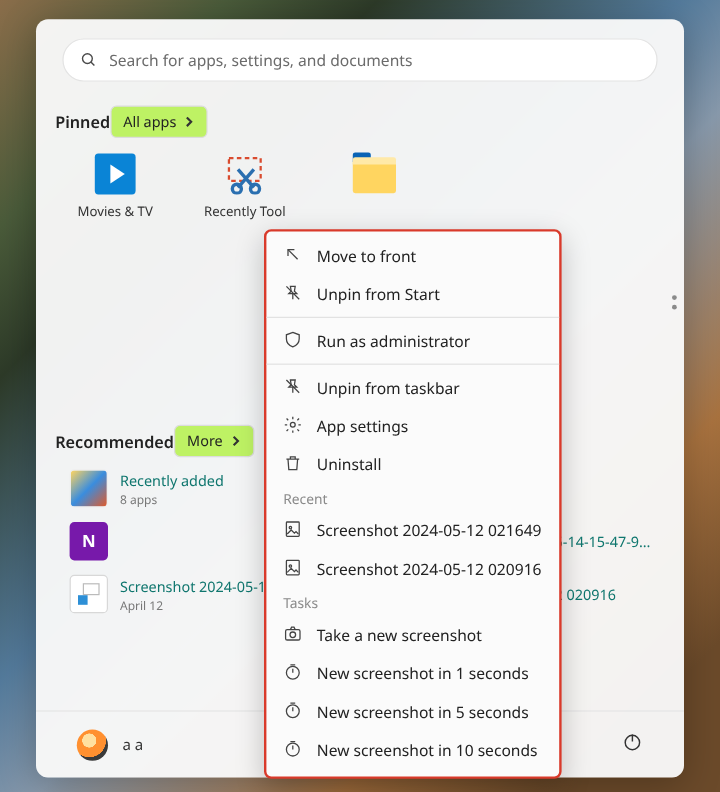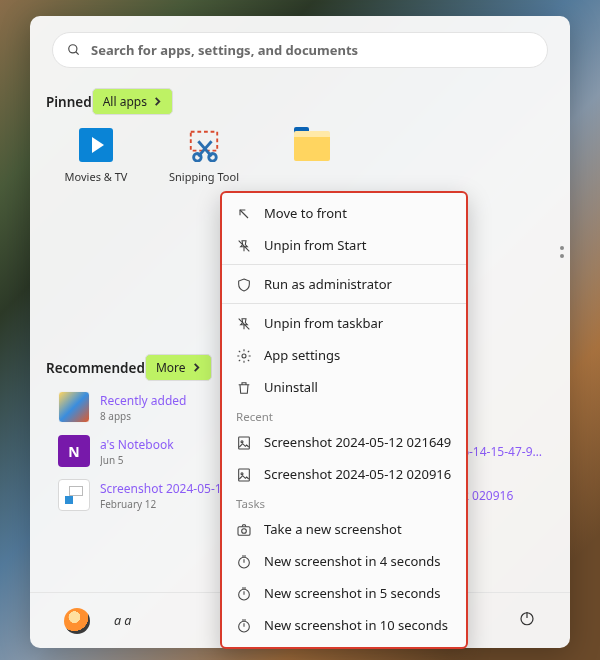--- a/index.html
+++ b/index.html
@@ -21,21 +21,20 @@
   .search {
     margin: 16px 22px 8px;
     height: 36px;
     background:#fff;
     border:1px solid #e3e3e3;
     border-radius: 18px;
     display:flex; align-items:center;
     padding: 0 14px;
     color:#6b6b6b;
     font-size: 13px;
-    font-weight: bold;
   }
   .search svg { width:14px; height:14px; margin-right:10px; stroke:#4a4a4a; stroke-width:2; fill:none;}
   
   .sec-head { display:flex; justify-content:flex-start; align-items:center; padding: 12px 16px 4px; }
   .sec-head h3 { font-size:13.5px; font-weight:600; color:#222; }
   .pill-btn { font-size:12px; background:#bef264; border:1px solid #dcdcdc; border-radius:5px; padding:4px 10px; display:flex; align-items:center; gap:6px; cursor:pointer; color:#222;}
   .pill-btn svg{width:9px;height:9px;stroke:#333;stroke-width:2;fill:none;}
   
   .pinned-row { display:flex; gap: 36px; padding: 8px 30px; }
   .app-tile { width:72px; display:flex; flex-direction:column; align-items:center; gap:6px; cursor:pointer; }
@@ -53,46 +52,46 @@
 
   
   .dots{position:absolute;right:6px;top:230px;display:flex;flex-direction:column;gap:4px;}
   .dots span{width:4px;height:4px;border-radius:50%;background:#8a8a8a;}
 
   
   .reco-list { padding: 6px 28px 0; display:grid; grid-template-columns: 1fr 1fr; column-gap:24px; row-gap:12px; }
   .reco-item { display:flex; gap:10px; align-items:center; cursor:pointer;}
   .reco-item .thumb{width:32px;height:32px;border-radius:4px;display:flex;align-items:center;justify-content:center;flex-shrink:0;}
   .reco-item .txt{display:flex;flex-direction:column;overflow:hidden;}
-  .reco-item .t1{font-size:12px;color:#8b5cf6;white-space:nowrap;overflow:hidden;text-overflow:ellipsis;}
+  .reco-item .t1{font-size:12px;color:#0f766e;white-space:nowrap;overflow:hidden;text-overflow:ellipsis;}
   .reco-item .t2{font-size:10px;color:#777;white-space:nowrap;overflow:hidden;text-overflow:ellipsis;}
   .thumb-apps{background:linear-gradient(135deg,#ffd560,#3a8dde,#e05a2b);border:1px solid #eee;}
   .thumb-onenote{background:#7719aa;color:#fff;font-weight:700;font-size:14px;border-radius:3px;}
   .thumb-img{background:#fff;border:1px solid #d8d8d8;position:relative;}
   .thumb-img::after{content:"";position:absolute;left:6px;bottom:6px;width:8px;height:8px;background:#2d8fd6;}
   .thumb-img::before{content:"";position:absolute;left:10px;top:6px;width:12px;height:8px;border:1px solid #bbb;}
 
   
   .footer{margin-top:auto;border-top:1px solid #e5e5e5;height:56px;display:flex;align-items:center;justify-content:space-between;padding:0 34px;}
-  .user{display:flex;align-items:center;gap:24px;font-size:12.5px;color:#333;cursor:pointer;font-style:italic;}
+  .user{display:flex;align-items:center;gap:12px;font-size:12.5px;color:#333;cursor:pointer;}
   .avatar{width:26px;height:26px;border-radius:50%;background:radial-gradient(circle at 40% 35%,#ffe0a0 25%,#ff9030 26% 60%,#3a3a3a 61%);}
   .power-btn{cursor:pointer;}
   .power-btn svg{width:18px;height:18px;stroke:#333;stroke-width:1.6;fill:none;}
 
   
   .ctx{
     position:absolute; left:190px; top:175px;
     width:248px; background:#fbfbfb;
     border:2px solid #d93a2b;
     border-radius:6px;
     box-shadow:0 8px 24px rgba(0,0,0,0.22);
     padding:4px 0 6px;
     font-size:13px; color:#222;
   }
-  .ctx .mi{display:flex;align-items:flex-end;gap:12px;padding:7px 14px;cursor:pointer;}
+  .ctx .mi{display:flex;align-items:flex-start;gap:12px;padding:7px 14px;cursor:pointer;}
   .ctx .mi svg{width:16px;height:16px;stroke:#444;stroke-width:1.6;fill:none;flex-shrink:0;}
   .ctx .sep{height:1px;background:#e2e2e2;margin:3px 0;}
   .ctx .hdr{font-size:11.5px;color:#8a8a8a;padding:6px 14px 2px;}
 
   .spacer-pinned{height:150px;}
 </style>
 </head>
 <body>
 
 <div class="panel">
@@ -125,21 +124,21 @@
     <div class="app-tile">
       <div class="ic ic-snip">
         <svg viewBox="0 0 36 36" width="34" height="34">
           <rect x="4" y="4" width="28" height="20" fill="none" stroke="#d94b2e" stroke-width="2" stroke-dasharray="4 3"></rect>
           <line x1="12" y1="14" x2="26" y2="30" stroke="#2a6fb0" stroke-width="3"></line>
           <line x1="26" y1="14" x2="12" y2="30" stroke="#2a6fb0" stroke-width="3"></line>
           <circle cx="11" cy="31" r="4" fill="none" stroke="#2a6fb0" stroke-width="3"></circle>
           <circle cx="27" cy="31" r="4" fill="none" stroke="#2a6fb0" stroke-width="3"></circle>
         </svg>
       </div>
-      <div class="lbl">Snipping Tool</div>
+      <div class="lbl">Recently Tool</div>
     </div>
     <div class="app-tile">
       <div class="ic">
           <div class="ic-explorer"></div>
         </div>
       <div class="lbl" style="visibility:hidden">File Explorer</div>
     </div>
   </div>
 
   <div class="spacer-pinned"></div>
@@ -169,37 +168,33 @@
     </div>
     <div class="reco-item">
       <div class="thumb"></div>
       <div class="txt">
         <span class="t1">Recently added app</span>
         <span class="t2"></span>
       </div>
     </div>
     <div class="reco-item">
       <div class="thumb thumb-onenote">N</div>
-      <div class="txt">
-        <span class="t1">a's Notebook</span>
-        <span class="t2">Jun 5</span>
-      </div>
     </div>
     <div class="reco-item">
       <div class="thumb thumb-img"></div>
       <div class="txt">
         <span class="t1">Screenshot 2024-05-26-14-15-47-9…</span>
         <span class="t2"></span>
       </div>
     </div>
     <div class="reco-item">
       <div class="thumb thumb-img"></div>
       <div class="txt">
         <span class="t1">Screenshot 2024-05-12 020916</span>
-        <span class="t2">February 12</span>
+        <span class="t2">April 12</span>
       </div>
     </div>
     <div class="reco-item">
       <div class="thumb thumb-img"></div>
       <div class="txt">
         <span class="t1">Screenshot 2024-05-12 020916</span>
         <span class="t2"></span>
       </div>
     </div>
   </div>
@@ -286,21 +281,21 @@
           <circle cx="12" cy="13.5" r="3.5"></circle>
           <path d="M9 7l1.5-3h3L15 7"></path>
         </svg>
       <span>Take a new screenshot</span>
     </div>
     <div class="mi">
       <svg viewBox="0 0 24 24">
           <circle cx="12" cy="13" r="8"></circle>
           <path d="M12 13V8M9 3h6"></path>
         </svg>
-      <span>New screenshot in 4 seconds</span>
+      <span>New screenshot in 1 seconds</span>
     </div>
     <div class="mi">
       <svg viewBox="0 0 24 24">
           <circle cx="12" cy="13" r="8"></circle>
           <path d="M12 13V8M9 3h6"></path>
         </svg>
       <span>New screenshot in 5 seconds</span>
     </div>
     <div class="mi">
       <svg viewBox="0 0 24 24">

